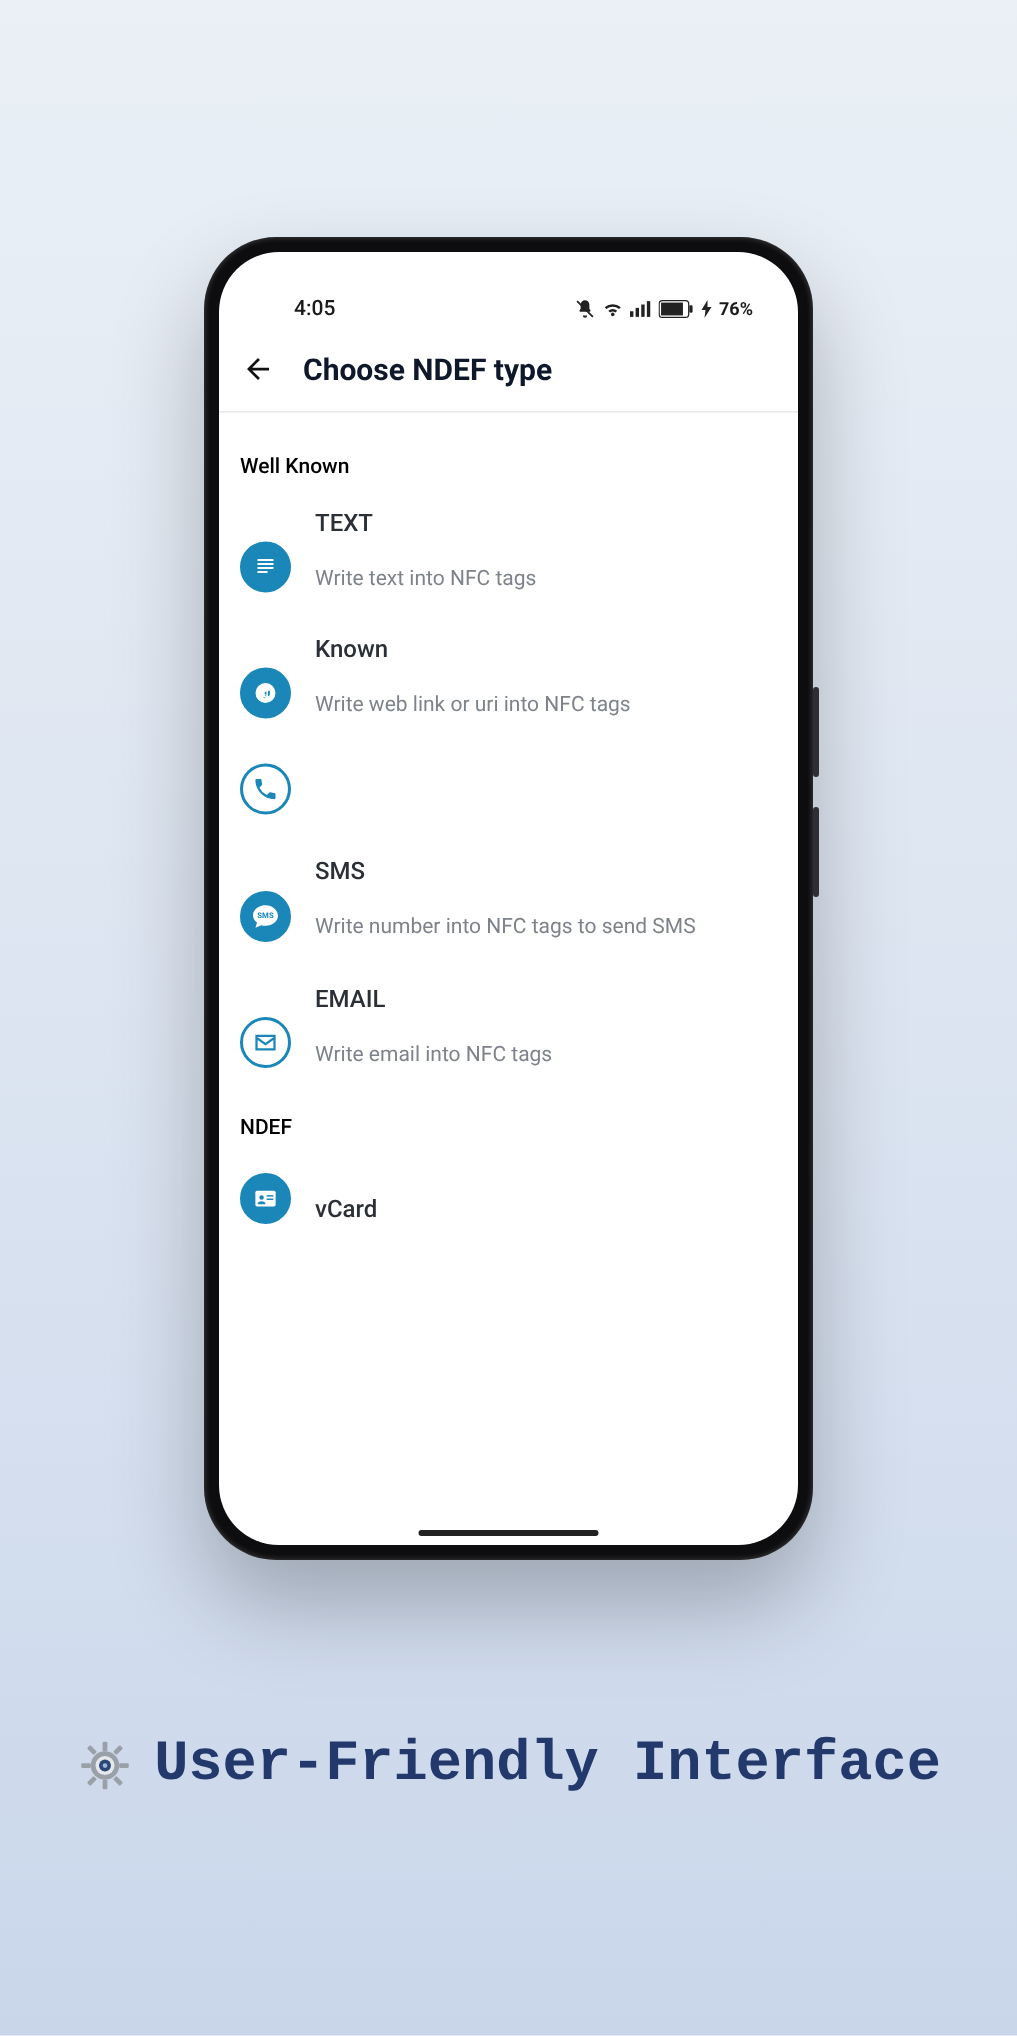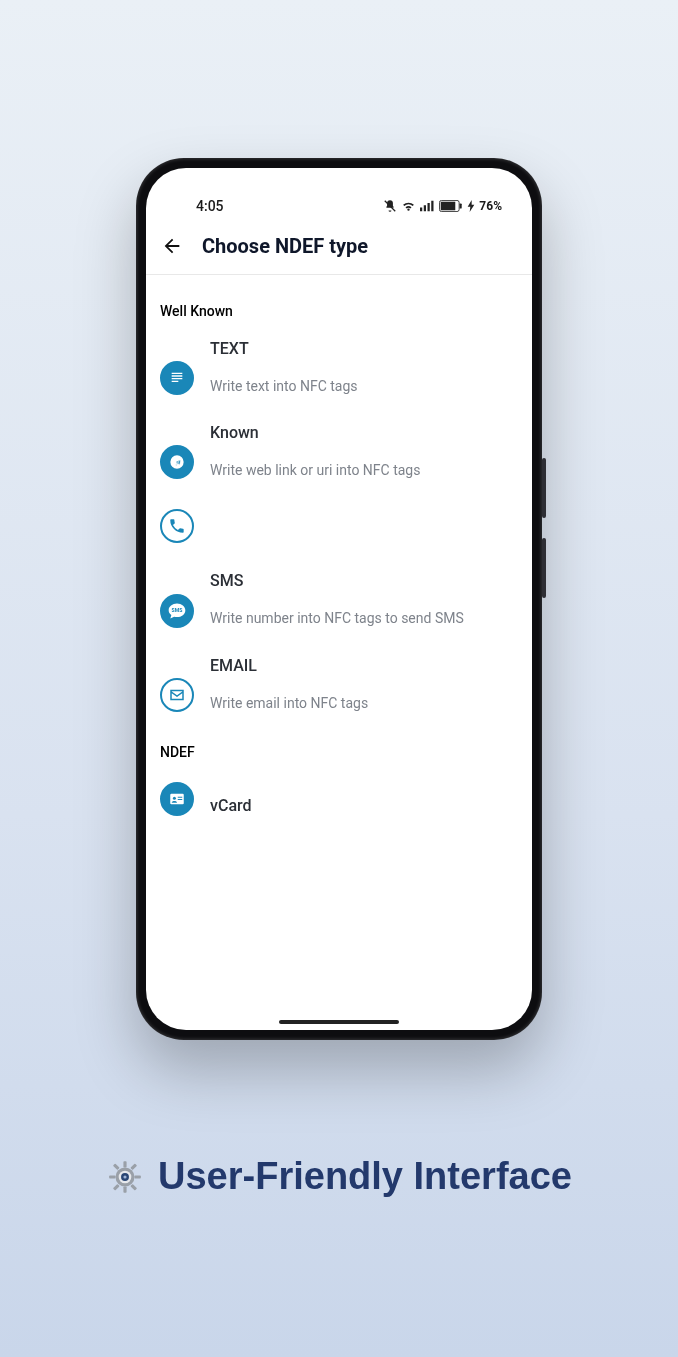--- a/index.html
+++ b/index.html
@@ -135,21 +135,21 @@
     gap: 14px;
   }
   .gear-badge {
     width: 38px; height: 38px;
     display: flex; align-items: center; justify-content: center;
   }
   .caption-text {
     font-size: 38px;
     font-weight: 800;
     color: #23396c;
-    font-family: Liberation Sans, sans-serif;
+    font-family: Liberation Mono, monospace;
   }
 </style>
 </head>
 <body>
 
 <div class="phone-frame">
   <div class="side-btn a"></div>
   <div class="side-btn b"></div>
   <div class="screen">
 

